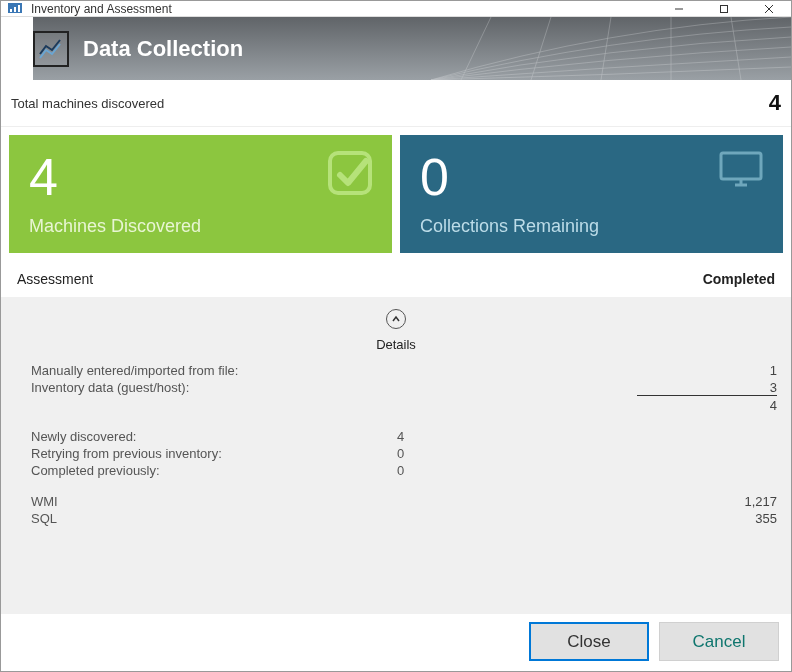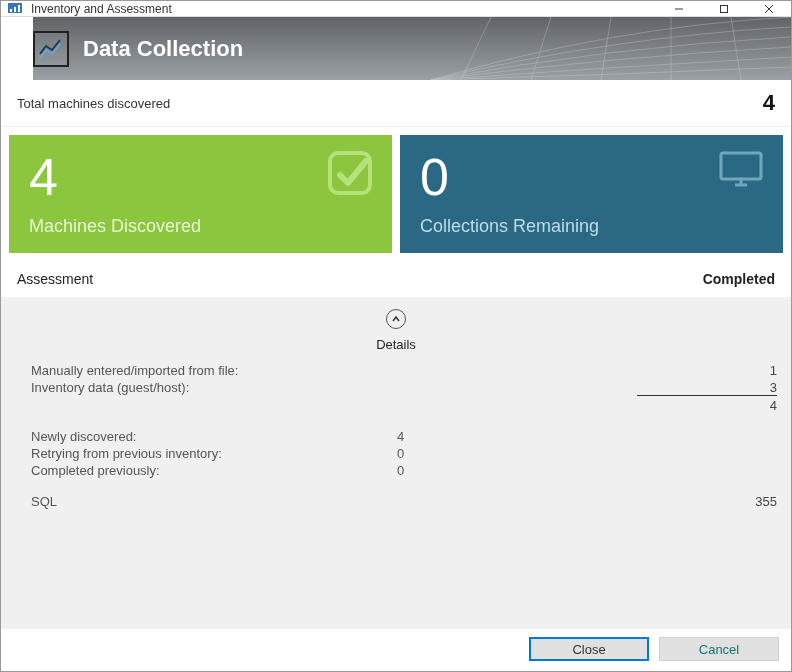--- a/index.html
+++ b/index.html
@@ -70,21 +70,21 @@
   }
   .banner-title {
     color:#fff;
     font-size:22px;
     font-weight:600;
   }
 
   .total-row {
     display:flex;
     align-items:center;
-    padding: 10px 16px;
+    padding: 10px 10px;
     background:#fff;
     border-bottom:1px solid #eee;
   }
   .total-row .label {
     font-size:13px;
     color:#333;
   }
   .total-row .value {
     margin-left:auto;
     font-size:22px;
@@ -182,22 +182,22 @@
 
   .footer {
     display:flex;
     justify-content:flex-end;
     gap:10px;
     padding:8px 12px 10px 12px;
     background:#fff;
   }
   .btn {
     min-width:120px;
-    height:24px;
-    font-size:13px;
+    height:39px;
+    font-size:17px;
     background:#e1e1e1;
     border:1px solid #adadad;
     display:flex; align-items:center; justify-content:center;
     cursor:pointer;
   }
   .btn.primary {
     border:2px solid #0078d7;
     background:#e1e1e1;
   }
   .btn.disabled {
@@ -334,20 +334,24 @@
       <span class="mid">0</span>
     </div>
     <div class="detail-line">
       <span class="k">Completed previously:</span>
       <span class="mid">0</span>
     </div>
 
     <div class="spacer"></div>
 
     <div class="detail-line">
+      <span class="k">WMI</span>
+      <span class="v">1,217</span>
+    </div>
+    <div class="detail-line">
       <span class="k">SQL</span>
       <span class="v">355</span>
     </div>
   </div>
 
   <div class="footer">
     <div class="btn primary">Close</div>
     <div class="btn disabled">Cancel</div>
   </div>
 

